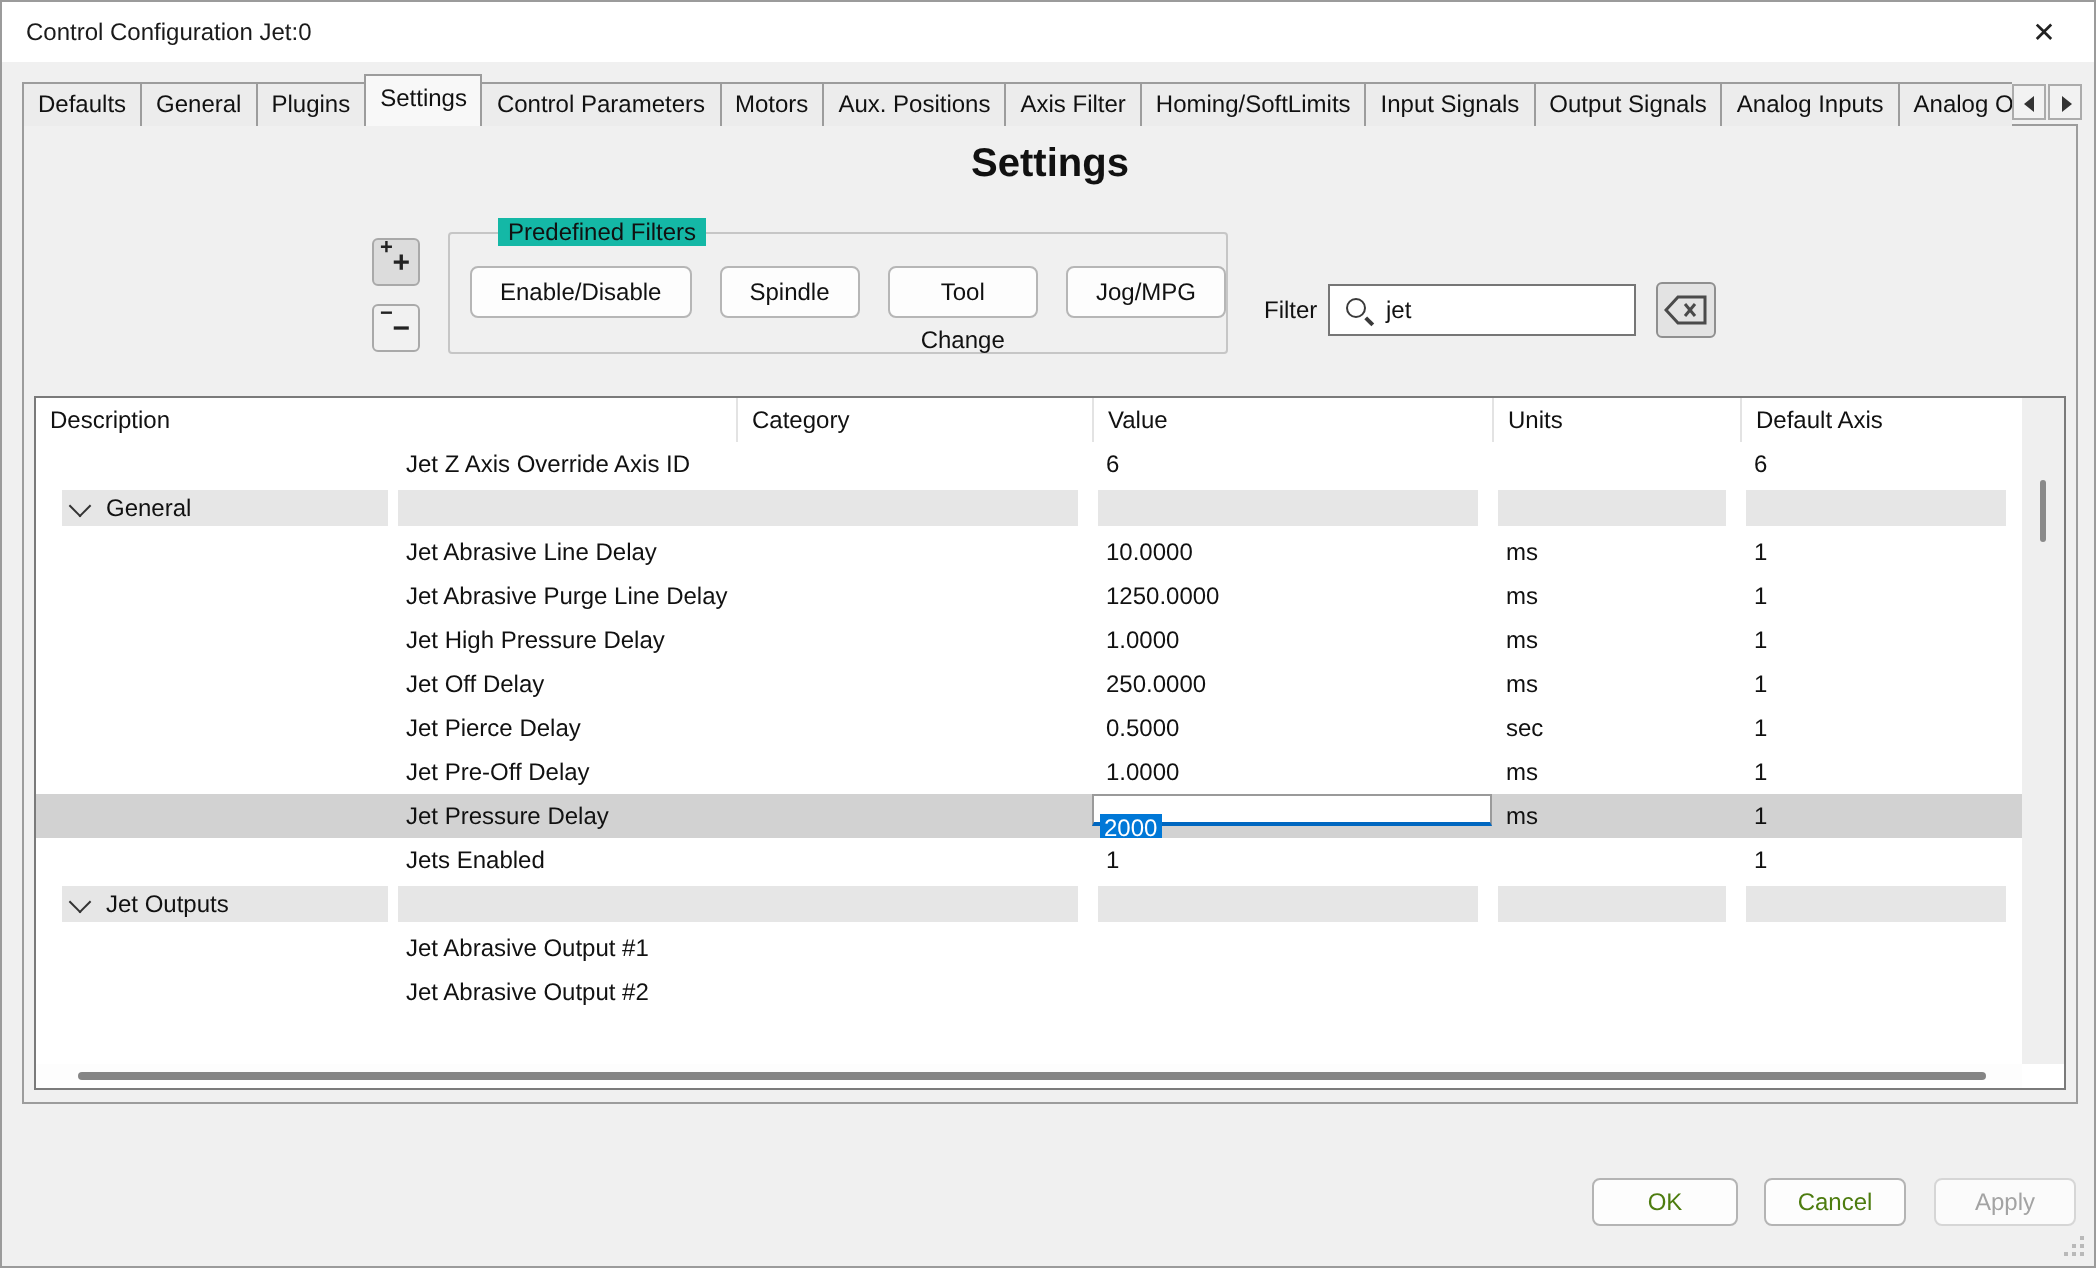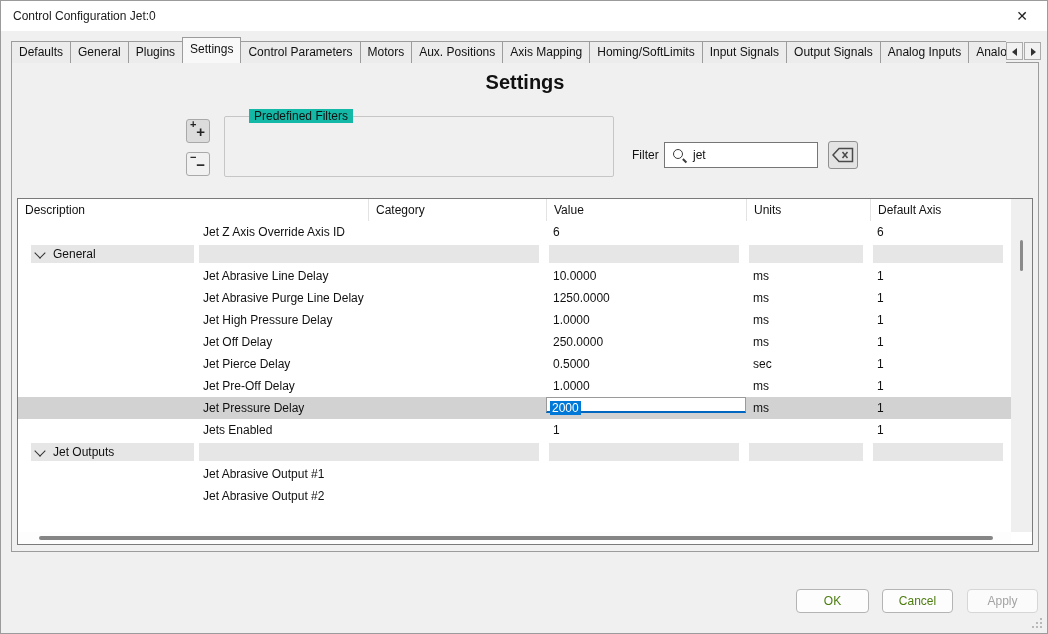--- a/index.html
+++ b/index.html
@@ -57,21 +57,21 @@
   .tbody{position:absolute;left:0;top:22px;right:21px;bottom:12px;background:#fff;overflow:hidden;}
   .trow{display:flex;height:22px;background:#fff;}
   .trow.sel{background:#d2d2d2;}
   .trow.cat .tc{padding:0;}
   .catbar{margin:2px 2px 0 13px;height:18px;flex:1;background:#e6e6e6;display:flex;align-items:center;width:163px;}
   .chev{width:7px;height:7px;border-left:1.5px solid #333;border-bottom:1.5px solid #333;transform:rotate(-45deg);margin:-3px 9px 0 5px;flex:0 0 auto;}
   .catlabel{font-size:12px;line-height:18px;}
   .graybar{margin:2px 7px 0 3px;height:18px;background:#e6e6e6;flex:1;}
   .sel .tc{background:transparent;}
   .editcell{padding:0 !important;}
-  .editbox{box-sizing:border-box;width:100%;height:16px;background:#fff;border:1px solid #9a9a9a;border-bottom:2px solid #0067c0;line-height:18px;padding:1px 0 0 3px;}
+  .editbox{box-sizing:border-box;width:100%;height:16px;background:#fff;border:1px solid #9a9a9a;border-bottom:2px solid #0067c0;line-height:18px;padding:7px 0 0 3px;}
   .seltext{background:#0078d7;color:#fff;padding:0 2px;font-size:12px;}
 
   
   .vscroll{position:absolute;top:0;right:0;width:21px;bottom:12px;background:#efefef;}
   .vthumb{position:absolute;left:9px;top:41px;width:3px;height:31px;background:#8a8a8a;border-radius:2px;}
   .hscroll{position:absolute;left:0;right:21px;bottom:0;height:12px;background:#fdfdfd;}
   .hthumb{position:absolute;left:21px;right:18px;top:4px;height:4px;background:#858585;border-radius:2px;}
 
   
   .btn{position:absolute;top:588px;height:24px;line-height:22px;background:#fdfdfd;border:1px solid #b4b4b4;border-radius:4px;font-size:12px;color:#4d7c0f;text-align:center;box-sizing:border-box;}
@@ -92,21 +92,21 @@
   </div>
 
   <div class="tabstrip">
       <div class="tab">Defaults</div>
       <div class="tab">General</div>
       <div class="tab">Plugins</div>
       <div class="tab active">Settings</div>
       <div class="tab">Control Parameters</div>
       <div class="tab">Motors</div>
       <div class="tab">Aux. Positions</div>
-      <div class="tab">Axis Mapping</div>
+      <div class="tab">Axis Filter</div>
       <div class="tab">Homing/SoftLimits</div>
       <div class="tab">Input Signals</div>
       <div class="tab">Output Signals</div>
       <div class="tab">Analog Inputs</div>
       <div class="tab">Analog Outputs</div>
     </div>
   <div class="tabscroll left">
       <span class="tri l"></span>
     </div>
   <div class="tabscroll right">
@@ -120,20 +120,26 @@
       <span class="g-sm">+</span>
       <span class="g-lg">+</span>
     </div>
     <div class="toolbtn collapse">
       <span class="g-sm">−</span>
       <span class="g-lg">−</span>
     </div>
 
     <div class="groupbox">
       <span class="legend">Predefined Filters</span>
+      <div class="fbtnrow">
+        <div class="fbtn">Enable/Disable</div>
+        <div class="fbtn">Spindle</div>
+        <div class="fbtn">Tool Change</div>
+        <div class="fbtn">Jog/MPG</div>
+      </div>
     </div>
 
     <span class="filterlabel">Filter</span>
     <div class="searchbox">
       <span class="mag"></span>
       <span class="searchtext">jet</span>
     </div>
     <div class="clearbtn">
       <svg width="22" height="16" viewBox="0 0 22 16">
         <polygon points="7,1.5 20.5,1.5 20.5,14.5 7,14.5 1,8" fill="none" stroke="#4a4a4a" stroke-width="1.5"></polygon>

